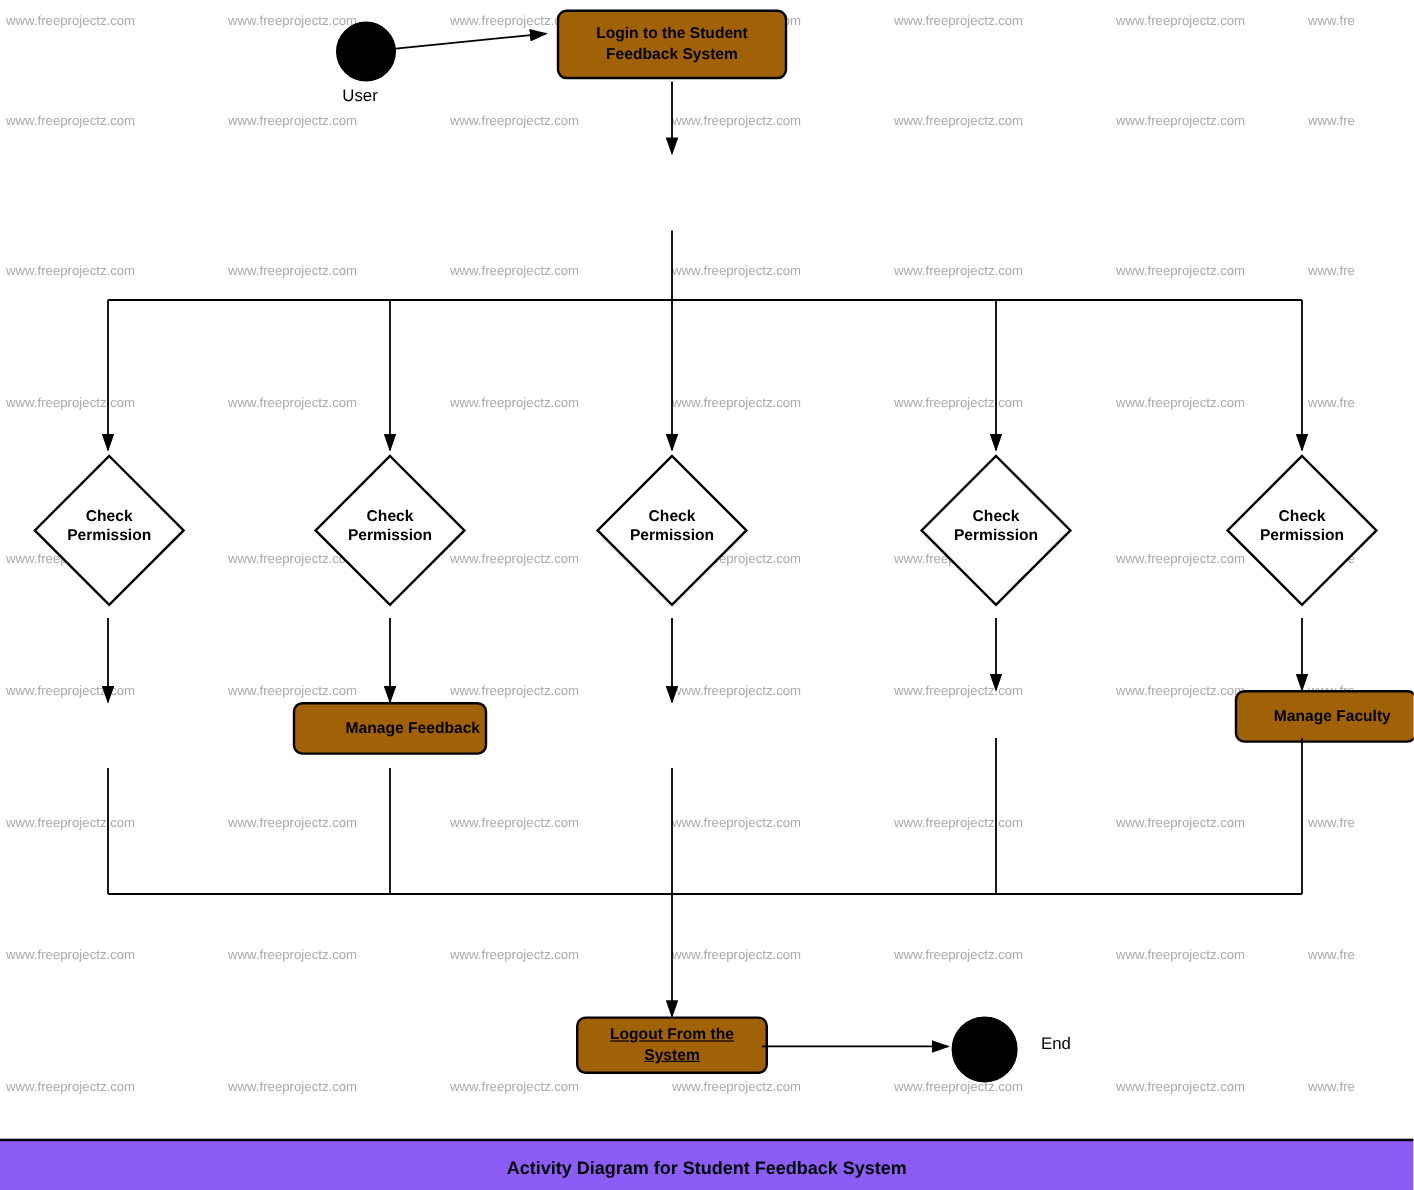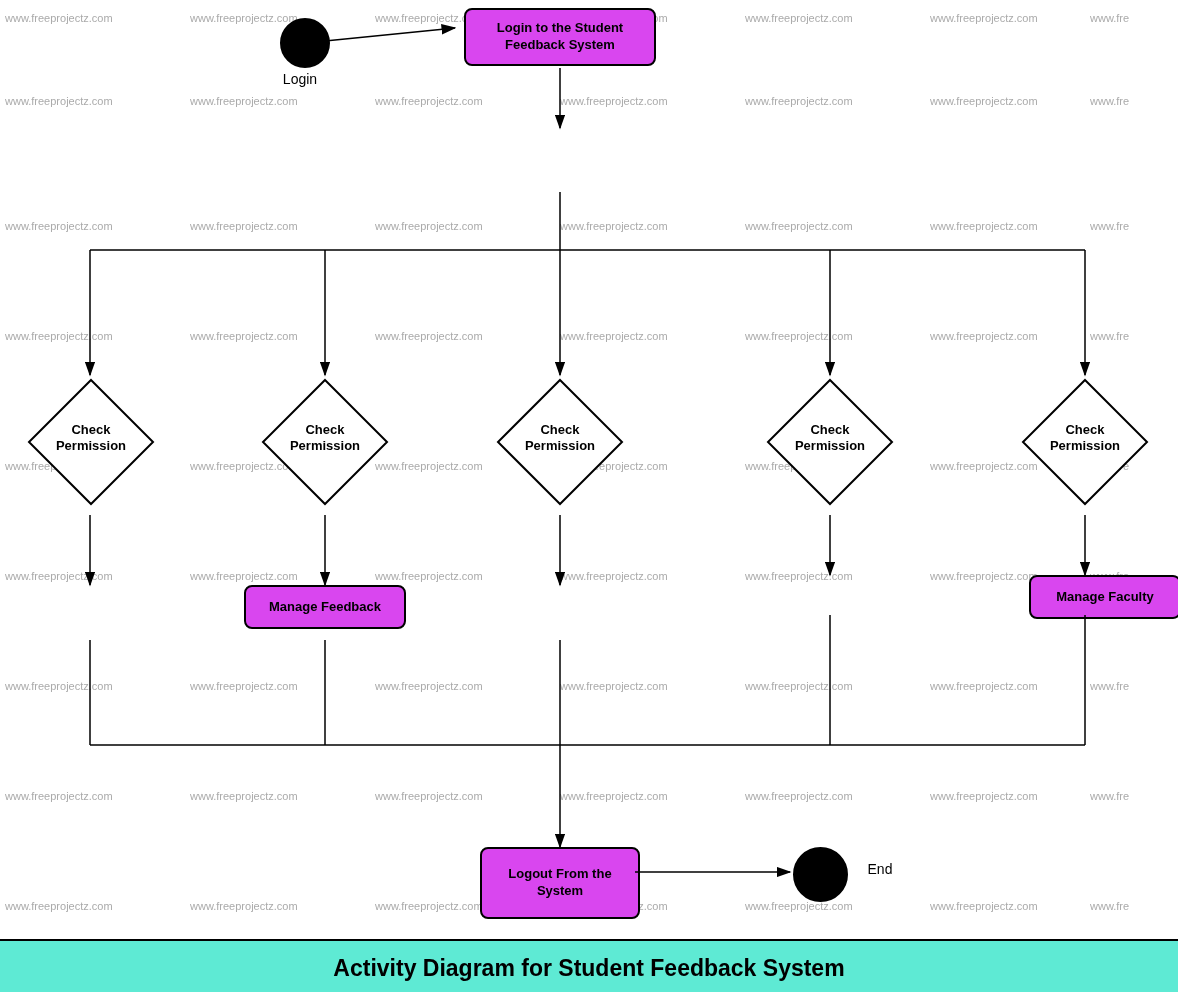--- a/index.html
+++ b/index.html
@@ -43,21 +43,22 @@
       justify-content: center;
       text-align: center;
       font-size: 13px;
       font-weight: bold;
       line-height: 1.3;
     }
 
     .rounded-rect {
       border: 2px solid #000;
       border-radius: 8px;
-      background: #d946ef;
+      background: #a16207;
+      justify-content: flex-end;
     }
 
     .circle-shape {
       border-radius: 50%;
       background: #000;
       border: 2px solid #000;
     }
 
     
     .lines-svg {
@@ -69,24 +70,24 @@
       pointer-events: none;
     }
 
     .shape { z-index: 3; }
 
     .bottom-label {
       position: absolute;
       bottom: 0;
       left: 0;
       width: 1178px;
-      background: #5eead4;
+      background: #8b5cf6;
       border-top: 2px solid #000;
       text-align: center;
-      font-size: 23px;
+      font-size: 15px;
       font-weight: bold;
       padding: 14px 0 10px;
       z-index: 10;
     }
   </style>
 </head>
 <body>
 
 <div class="watermark-container">
 
@@ -208,21 +209,21 @@
 
   <line x1="560" y1="745" x2="560" y2="847" stroke="#000" stroke-width="1.5" marker-end="url(#arrow)"></line>
 
   <line x1="635" y1="872" x2="790" y2="872" stroke="#000" stroke-width="1.5" marker-end="url(#arrow)"></line>
 </svg>
 
 <div class="diagram-container">
 
   <div class="shape circle-shape" style="width:50px;height:50px;left:280px;top:18px;">
   </div>
-  <div class="shape" style="left:265px;top:70px;width:70px;font-weight:normal;font-size:14px;">Login</div>
+  <div class="shape" style="left:265px;top:70px;width:70px;font-weight:normal;font-size:14px;">User</div>
 
   <div class="shape rounded-rect" style="width:192px;height:58px;left:464px;top:8px;padding:6px;">
     <span>Login to the Student Feedback System</span>
   </div>
 
 
   <div style="position:absolute;left:27px;top:378px;width:128px;height:128px;z-index:3;">
     <svg width="128" height="128">
       <polygon points="64,2 126,64 64,126 2,64" fill="#fff" stroke="#000" stroke-width="2"></polygon>
       <text x="64" y="56" text-anchor="middle" font-size="13" font-weight="bold">Check</text>
@@ -266,21 +267,21 @@
   <div class="shape rounded-rect" style="width:162px;height:44px;left:244px;top:585px;padding:4px;">
     <span>Manage Feedback</span>
   </div>
 
 
 
   <div class="shape rounded-rect" style="width:152px;height:44px;left:1029px;top:575px;padding:20px;">
     <span>Manage Faculty</span>
   </div>
 
-  <div class="shape rounded-rect" style="width:160px;height:72px;left:480px;top:847px;padding:6px;">
+  <div class="shape rounded-rect" style="width:160px;height:48px;left:480px;top:847px;padding:6px;text-decoration:underline;">
     <span>Logout From the System</span>
   </div>
 
   <div class="shape circle-shape" style="width:55px;height:55px;left:793px;top:847px;">
   </div>
   <div class="shape" style="left:855px;top:860px;width:50px;font-weight:normal;font-size:14px;">End</div>
 
 </div>
 
 <div class="bottom-label">

